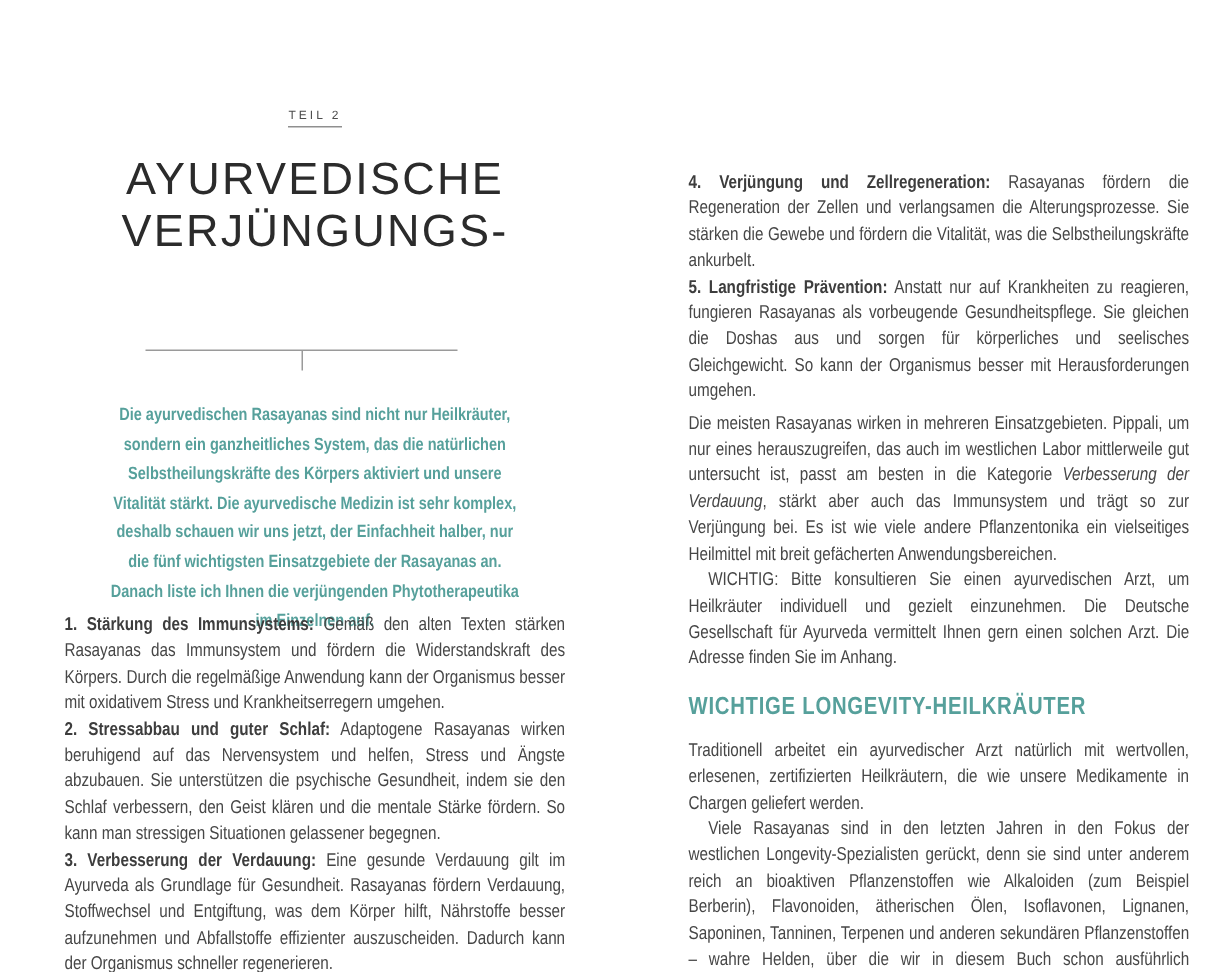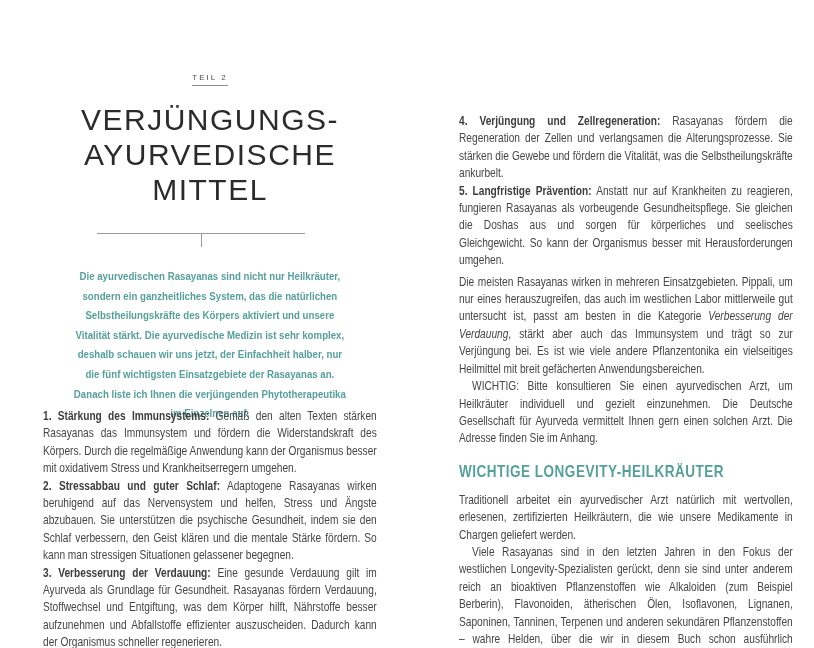--- a/index.html
+++ b/index.html
@@ -96,23 +96,22 @@
 
 <div class="spread">
 
   <section class="page page-left">
 
     <div class="runhead">
       <span>TEIL 2</span>
     </div>
 
     <h1 class="chapter-title">
+      <span>AYURVEDISCHE</span>
       <span>VERJÜNGUNGS-</span>
-      <span>AYURVEDISCHE</span>
-      <span>MITTEL</span>
     </h1>
 
     <div class="divider">
       <div class="tick"></div>
     </div>
 
     <div class="cond intro-wrap">
       <p class="intro">Die ayurvedischen Rasayanas sind nicht nur Heilkräuter, sondern ein ganzheitliches System, das die natürlichen Selbstheilungskräfte des Körpers aktiviert und unsere Vitalität stärkt. Die ayurvedische Medizin ist sehr komplex, deshalb schauen wir uns jetzt, der Einfachheit halber, nur die fünf wichtigsten Einsatzgebiete der Rasayanas an. Danach liste ich Ihnen die verjüngenden Phytotherapeutika im Einzelnen auf.</p>
     </div>
 

